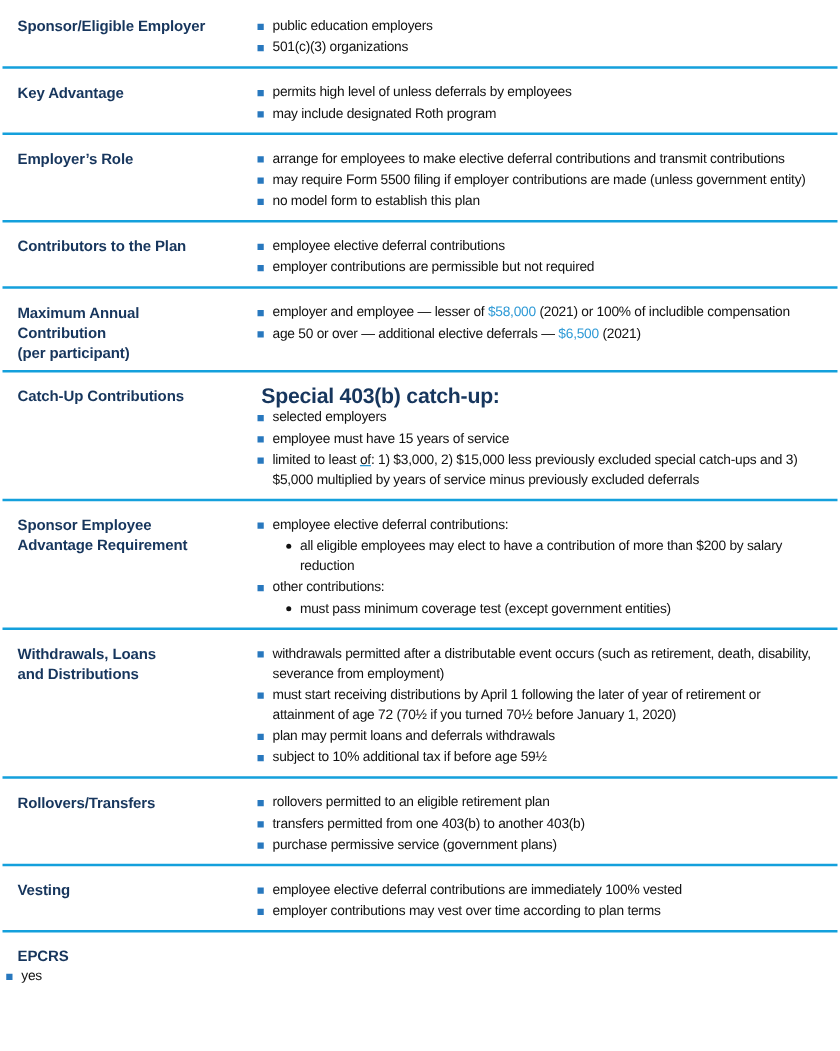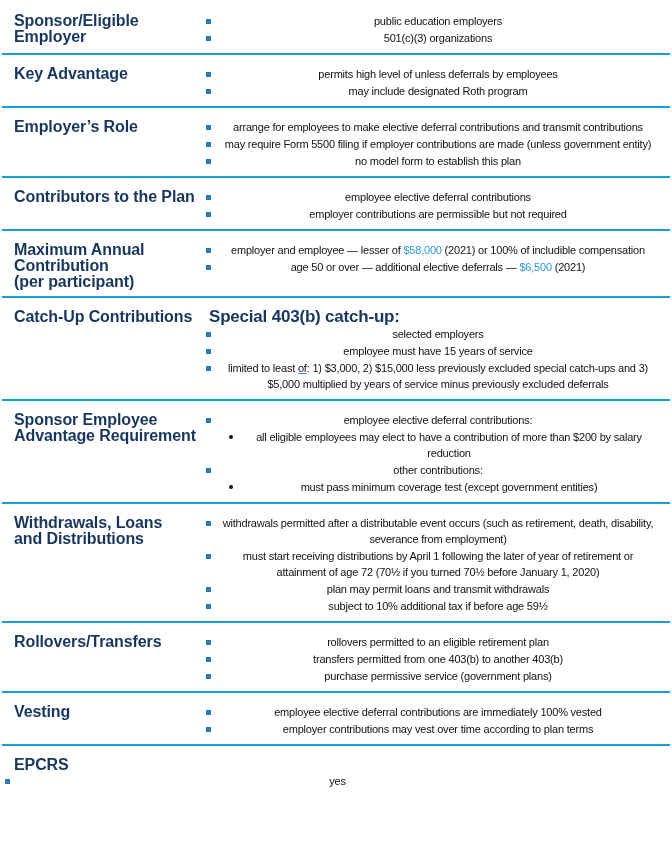--- a/index.html
+++ b/index.html
@@ -21,21 +21,21 @@
     border-bottom:2px solid var(--divider);
     padding:11px 0 6px 0;
   }
   .row.last{border-bottom:none;flex-direction:column;}
   .row-label{
     width:201px;
     box-sizing:border-box;
     padding-left:12px;
     color:var(--navy);
     font-weight:bold;
-    font-size:16px;
+    font-size:12px;
     line-height:16px;
     letter-spacing:-0.1px;
     flex-shrink:0;
   }
   .row-content{
     flex:1;
     padding-right:12px;
     font-size:11px;
     line-height:16px;
     letter-spacing:-0.2px;
@@ -43,21 +43,20 @@
   .heading{
     color:var(--navy);
     font-weight:bold;
     font-size:17px;
     margin:0 0 1px 6px;
   }
   .li{
     position:relative;
     padding-left:15px;
     margin-bottom:1px;
-    text-align:center;
   }
   .li .sq{
     position:absolute;
     left:3px;top:5.5px;
     width:5px;height:5px;
     background:var(--bullet);
     display:block;
   }
   .li.sub{
     padding-left:37px;
@@ -150,21 +149,21 @@
       </div>
     </div>
     <div class="row">
       <div class="row-label">
         <div class="label-line"><span>Withdrawals, Loans</span></div>
         <div class="label-line"><span>and Distributions</span></div>
       </div>
       <div class="row-content">
         <div class="li"><span class="sq"></span><span>withdrawals permitted after a distributable event occurs (such as retirement, death, disability, severance from employment)</span></div>
         <div class="li"><span class="sq"></span><span>must start receiving distributions by April 1 following the later of year of retirement or attainment of age 72 (70½ if you turned 70½ before January 1, 2020)</span></div>
-        <div class="li"><span class="sq"></span><span>plan may permit loans and transmit withdrawals</span></div>
+        <div class="li"><span class="sq"></span><span>plan may permit loans and deferrals withdrawals</span></div>
         <div class="li"><span class="sq"></span><span>subject to 10% additional tax if before age 59½</span></div>
       </div>
     </div>
     <div class="row">
       <div class="row-label">
         <div class="label-line"><span>Rollovers/Transfers</span></div>
       </div>
       <div class="row-content">
         <div class="li"><span class="sq"></span><span>rollovers permitted to an eligible retirement plan</span></div>
         <div class="li"><span class="sq"></span><span>transfers permitted from one 403(b) to another 403(b)</span></div>

